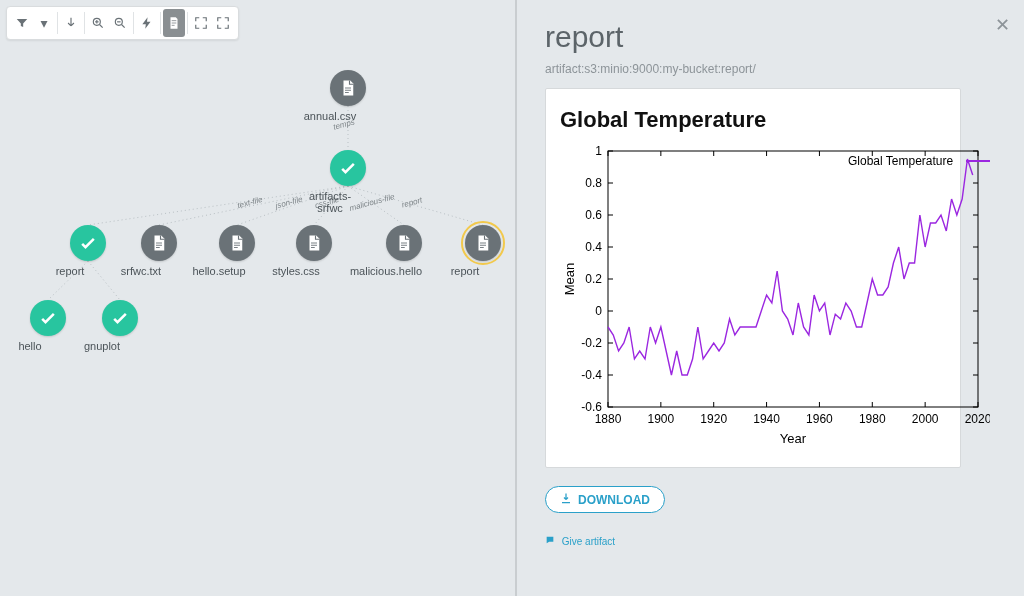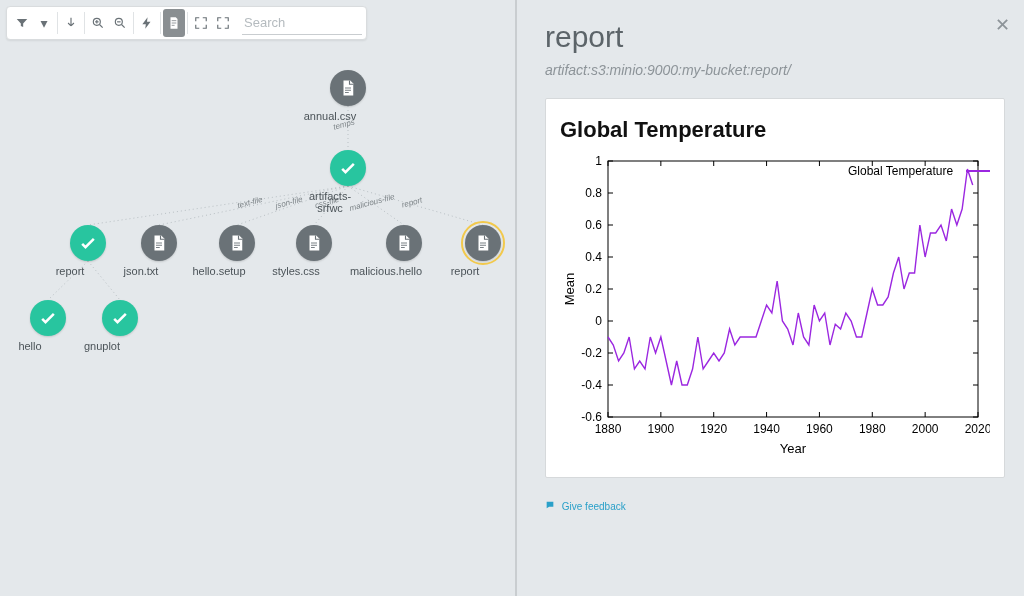--- a/index.html
+++ b/index.html
@@ -129,31 +129,30 @@
     cursor: pointer;
     font-size: 18px;
   }
   .right-panel h1.title {
     font-weight: 400;
     font-size: 30px;
     color: #5c6469;
     margin-bottom: 8px;
   }
   .right-panel .subpath {
-    font-size: 14px;
+    font-size: 12px;
     color: #8d9499;
-    margin-bottom: 20px;
-    font-style: italic;
+    margin-bottom: 12px;
   }
   .chart-box {
     background: #fff;
     border: 1px solid #d6d9db;
     border-radius: 2px;
     padding: 18px 14px 14px 14px;
-    width: 460px;
+    width: 416px;
     height: 380px;
     position: relative;
   }
   .chart-title {
     font-size: 22px;
     font-weight: 700;
     color: #111;
     margin-bottom: 8px;
   }
   svg.chart { display: block; margin: 0 auto; }
@@ -236,21 +235,20 @@
     <span class="tb-btn">
       <svg class="ic" viewBox="0 0 24 24" fill="none" stroke="currentColor" stroke-width="2">
           <path d="M9 3H3v6M15 3h6v6M9 21H3v-6M15 21h6v-6"></path>
         </svg>
     </span>
     <span class="tb-btn">
       <svg class="ic" viewBox="0 0 24 24" fill="none" stroke="currentColor" stroke-width="2">
           <path d="M3 9V3h6M21 9V3h-6M3 15v6h6M21 15v6h-6"></path>
         </svg>
     </span>
-    <input class="search" placeholder="Search" style="">
   </div>
 
   <svg class="edges">
       <line x1="348" y1="106" x2="348" y2="150"></line>
       <line x1="348" y1="186" x2="88" y2="225"></line>
       <line x1="348" y1="186" x2="159" y2="225"></line>
       <line x1="348" y1="186" x2="237" y2="225"></line>
       <line x1="348" y1="186" x2="314" y2="225"></line>
       <line x1="348" y1="186" x2="404" y2="225"></line>
       <line x1="348" y1="186" x2="483" y2="225"></line>
@@ -291,21 +289,21 @@
         <div class="node-label">report</div>
       </div>
       <div class="node-wrap" style="left: 141px; top: 225px;">
         <div class="node grey">
           <svg class="file-ic" viewBox="0 0 24 24" fill="#fff">
             <path d="M6 2h9l4 4v16H6z"></path>
             <path d="M14 2v5h5" fill="none" stroke="#6a7277" stroke-width="1.5"></path>
             <path d="M8 12h8M8 15h8M8 18h5" stroke="#6a7277" stroke-width="1.2"></path>
           </svg>
         </div>
-        <div class="node-label">json.txt</div>
+        <div class="node-label">srfwc.txt</div>
       </div>
       <div class="node-wrap" style="left: 219px; top: 225px;">
         <div class="node grey">
           <svg class="file-ic" viewBox="0 0 24 24" fill="#fff">
             <path d="M6 2h9l4 4v16H6z"></path>
             <path d="M14 2v5h5" fill="none" stroke="#6a7277" stroke-width="1.5"></path>
             <path d="M8 12h8M8 15h8M8 18h5" stroke="#6a7277" stroke-width="1.2"></path>
           </svg>
         </div>
         <div class="node-label">hello.setup</div>
@@ -420,22 +418,30 @@
         <line x1="418" y1="10" x2="418" y2="15" stroke="#000"></line>
         <text x="418" y="282" text-anchor="middle" font-size="12" fill="#000">2020</text>
         <text x="233" y="302" text-anchor="middle" font-size="13" fill="#000">Year</text>
         <text x="0" y="0" text-anchor="middle" font-size="13" fill="#000" transform="translate(14,138) rotate(-90)">Mean</text>
         <path d="M48,186L53.285714285714285,194L58.57142857142857,210L63.85714285714286,202L69.14285714285714,186L74.42857142857143,218L79.71428571428572,210L85,218L90.28571428571428,186L95.57142857142857,202L100.85714285714286,186L106.14285714285714,210L111.42857142857143,234L116.71428571428572,210L122,234L127.28571428571428,234L132.57142857142856,218L137.85714285714286,186L143.14285714285714,218L148.42857142857142,210L153.71428571428572,202L159,210L164.28571428571428,202L169.57142857142856,178L174.85714285714286,194L180.14285714285714,186L185.42857142857144,186L190.71428571428572,186L196,186L201.2857142857143,170L206.57142857142856,154L211.85714285714286,162L217.14285714285714,130L222.42857142857142,170L227.71428571428572,178L233,194L238.28571428571428,162L243.57142857142858,186L248.85714285714283,194L254.14285714285714,154L259.42857142857144,170L264.7142857142857,162L270,194L275.28571428571433,173.20000000000002L280.57142857142856,178L285.8571428571429,162L291.1428571428571,170L296.42857142857144,186L301.7142857142857,186L307,162L312.2857142857143,138L317.57142857142856,154L322.8571428571429,154L328.1428571428571,146L333.42857142857144,122.00000000000003L338.7142857142857,106L344,138L349.2857142857143,122.00000000000003L354.5714285714286,122.00000000000003L359.85714285714283,74.00000000000003L365.1428571428571,106L370.42857142857144,82.00000000000003L375.7142857142857,82.00000000000003L381,74.00000000000003L386.2857142857143,90L391.57142857142856,58.00000000000003L396.85714285714283,74.00000000000003L402.14285714285717,58.00000000000003L407.42857142857144,18.00000000000003L412.7142857142857,34.00000000000003" fill="none" stroke="#9b27e0" stroke-width="1.4"></path>
         <text x="288" y="24" font-size="12" fill="#000">Global Temperature</text>
         <line x1="406" y1="20" x2="438" y2="20" stroke="#9b27e0" stroke-width="2"></line>
       </svg>
   </div>
 
+  <div class="download-btn">
+    <span class="dl-icon">
+      <svg width="12" height="12" viewBox="0 0 24 24" fill="none" stroke="currentColor" stroke-width="2.5">
+          <path d="M12 3v12m0 0l-4-4m4 4l4-4M4 21h16"></path>
+        </svg>
+    </span>
+    <span>DOWNLOAD</span>
+  </div>
 
   <div class="feedback">
     <span class="bubble">
       <svg width="10" height="10" viewBox="0 0 24 24" fill="currentColor">
           <path d="M4 4h16v12H10l-6 4z"></path>
         </svg>
     </span>
-    <span>Give feedback</span>
+    <span>Give artifact</span>
   </div>
 </div>
 
 </body></html>

